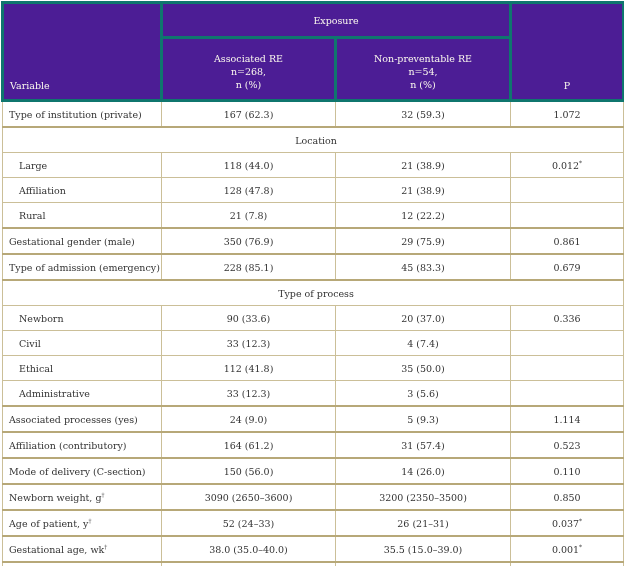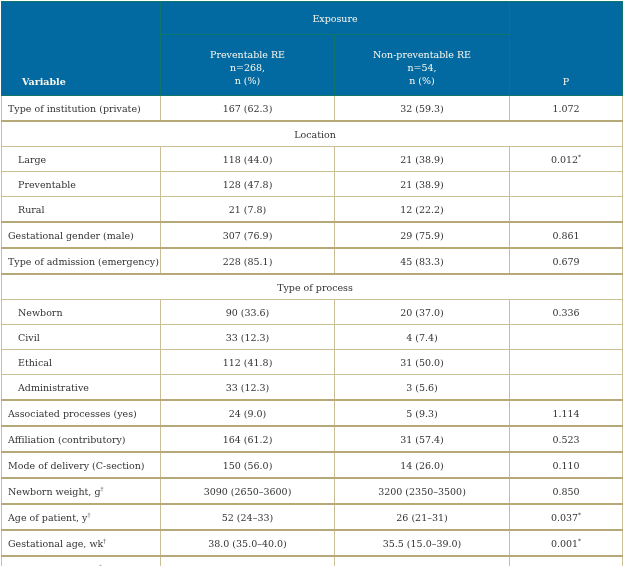--- a/index.html
+++ b/index.html
@@ -3,24 +3,24 @@
 <meta charset="utf-8">
 <style>
   html, body { margin: 0; padding: 0; background: #ffffff; }
   body { width: 624px; height: 566px; overflow: hidden; font-family: "DejaVu Serif", serif; }
   .wrap { position: absolute; left: 1px; top: 1px; width: 621px; }
   table { border-collapse: collapse; width: 621px; table-layout: fixed; font-size: 9.5px; color: #333; }
   col.c1 { width: 159px; }
   col.c2 { width: 174px; }
   col.c3 { width: 175px; }
   col.c4 { width: 113px; }
-  thead th { background: #0369a1; color: #fbf8ee; font-weight: normal; border: 1px solid #0f766e; padding: 0; }
+  thead th { background: #4c1d95; color: #fbf8ee; font-weight: normal; border: 3px solid #0f766e; padding: 0; }
   thead th.exposure { height: 32px; vertical-align: middle; border-bottom: none; }
   thead th.sub { height: 52px; vertical-align: bottom; padding-bottom: 8px; line-height: 13px; }
-  thead th.var { text-align: left; padding-left: 20px; vertical-align: bottom; padding-bottom: 8px; font-weight: bold; }
+  thead th.var { text-align: left; padding-left: 6px; vertical-align: bottom; padding-bottom: 8px; }
   thead th.p { vertical-align: bottom; padding-bottom: 8px; }
   tbody td { height: 24px; border: 1px solid #cbbf98; padding: 0; text-align: center; white-space: nowrap; }
   tbody td.label { text-align: left; padding-left: 6px; }
   tbody td.label.indent { padding-left: 16px; }
   tbody tr.group-end td { border-bottom: 2px solid #b7a878; margin-top: 23px; }
   tbody tr.section td { text-align: center; padding-left: 6px; }
   sup { font-size: 6px; vertical-align: 4px; line-height: 0; }
 </style>
 </head>
 <body>
@@ -34,21 +34,21 @@
         <col class="c4">
       </colgroup>
   <thead>
     <tr>
       <th rowspan="2" class="var">Variable</th>
       <th colspan="2" class="exposure">Exposure</th>
       <th rowspan="2" class="p">P</th>
     </tr>
     <tr>
       <th class="sub">
-        <div>Preventable RE</div>
+        <div>Associated RE</div>
         <div>n=268,</div>
         <div>n (%)</div>
       </th>
       <th class="sub">
         <div>Non-preventable RE</div>
         <div>n=54,</div>
         <div>n (%)</div>
       </th>
     </tr>
   </thead>
@@ -62,34 +62,34 @@
         <tr class="section">
           <td colspan="4">Location</td>
         </tr>
         <tr>
           <td class="label indent"><span>Large</span></td>
           <td>118 (44.0)</td>
           <td>21 (38.9)</td>
           <td><span>0.012</span><sup>*</sup></td>
         </tr>
         <tr>
-          <td class="label indent"><span>Preventable</span></td>
+          <td class="label indent"><span>Affiliation</span></td>
           <td>128 (47.8)</td>
           <td>21 (38.9)</td>
           <td><span></span></td>
         </tr>
         <tr class="group-end">
           <td class="label indent"><span>Rural</span></td>
           <td>21 (7.8)</td>
           <td>12 (22.2)</td>
           <td><span></span></td>
         </tr>
         <tr class="group-end">
           <td class="label"><span>Gestational gender (male)</span></td>
-          <td>307 (76.9)</td>
+          <td>350 (76.9)</td>
           <td>29 (75.9)</td>
           <td><span>0.861</span></td>
         </tr>
         <tr class="group-end">
           <td class="label"><span>Type of admission (emergency)</span></td>
           <td>228 (85.1)</td>
           <td>45 (83.3)</td>
           <td><span>0.679</span></td>
         </tr>
         <tr class="section">
@@ -103,21 +103,21 @@
         </tr>
         <tr>
           <td class="label indent"><span>Civil</span></td>
           <td>33 (12.3)</td>
           <td>4 (7.4)</td>
           <td><span></span></td>
         </tr>
         <tr>
           <td class="label indent"><span>Ethical</span></td>
           <td>112 (41.8)</td>
-          <td>31 (50.0)</td>
+          <td>35 (50.0)</td>
           <td><span></span></td>
         </tr>
         <tr class="group-end">
           <td class="label indent"><span>Administrative</span></td>
           <td>33 (12.3)</td>
           <td>3 (5.6)</td>
           <td><span></span></td>
         </tr>
         <tr class="group-end">
           <td class="label"><span>Associated processes (yes)</span></td>

